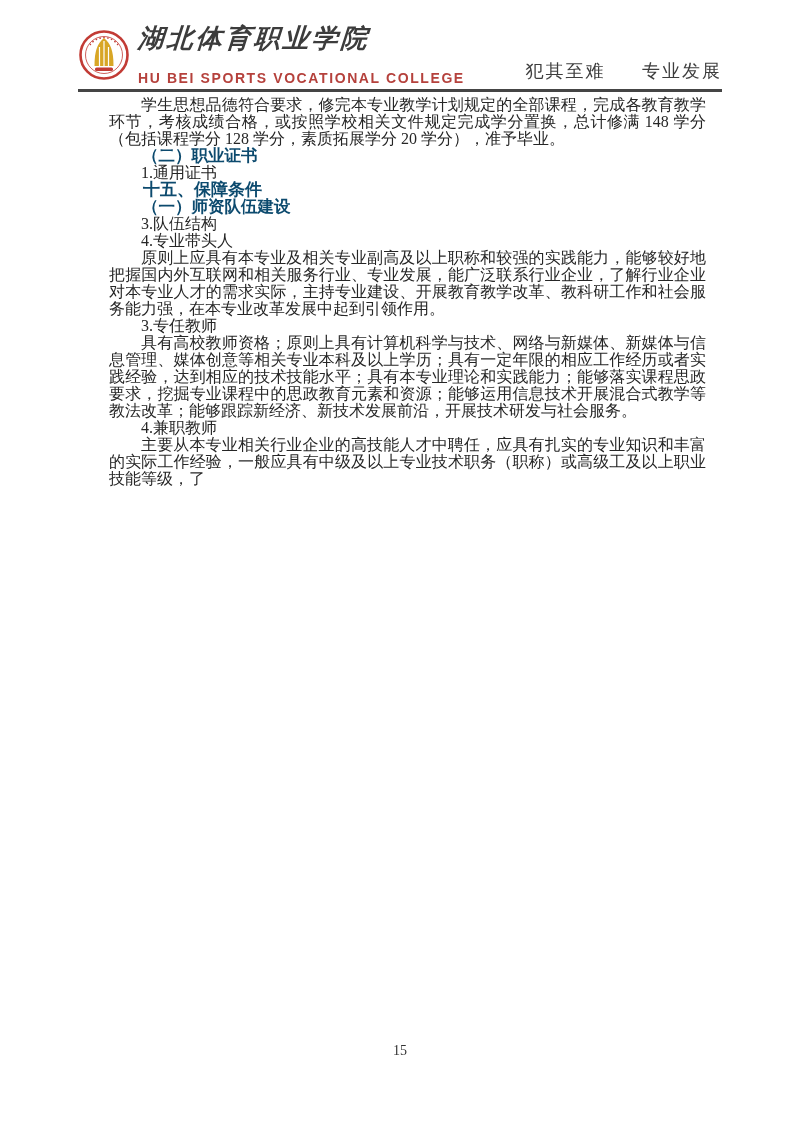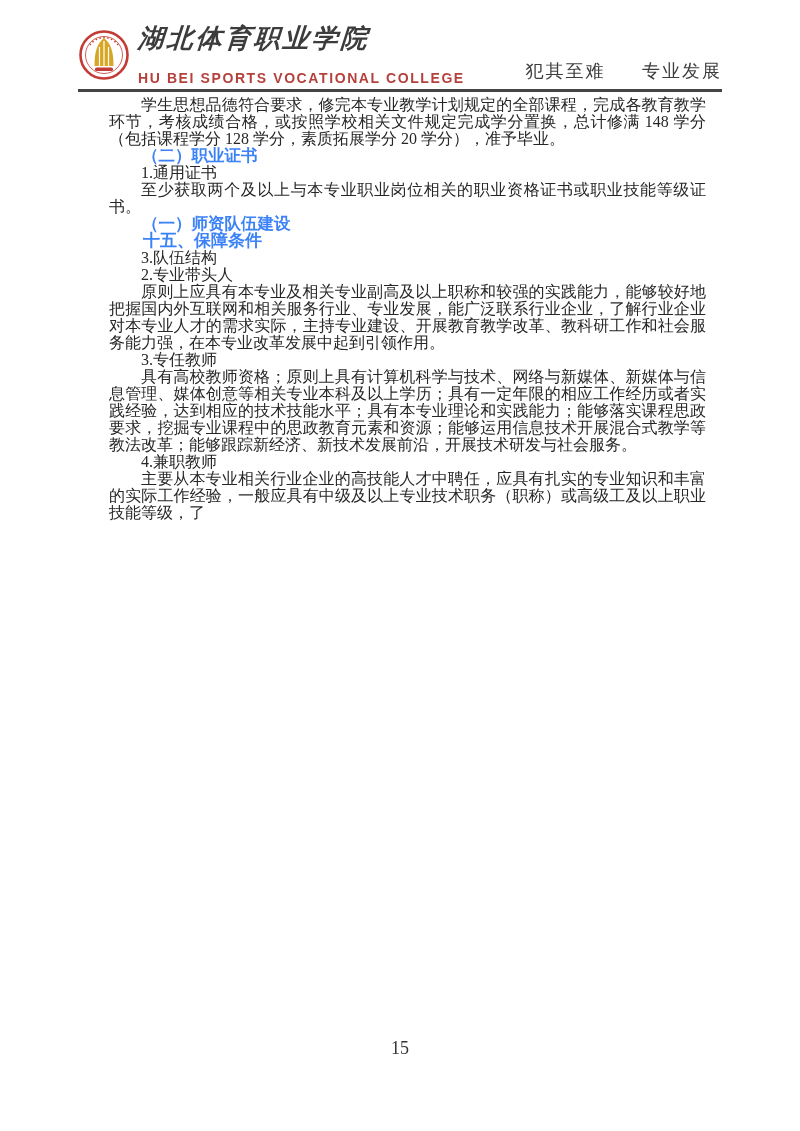--- a/index.html
+++ b/index.html
@@ -45,27 +45,27 @@
     position:absolute; top:96px; left:78px; right:94px;
     font-size:16px; line-height:17px;
     text-align:justify;
     margin-left:31px;
   }
   .doc-body p { margin:0; text-indent:2em; }
   .head-bold {
     font-weight:bold;
     font-family:Liberation Sans, sans-serif;
     font-size:16.5px;
-    color:#3b82f6;
+    color:#0c4a6e;
   }
   .head-bold.lv1 { font-size:17px; }
   
   .page-number {
     position:absolute; bottom:72px; left:0; right:0;
-    text-align:center; font-size:18px; color:#333;
+    text-align:center; font-size:14px; color:#333;
   }
 </style>
 </head>
 <body>
 
 <div class="page">
 
   <div class="doc-header">
     <div class="brand">
       <svg class="emblem" viewBox="0 0 52 52">
@@ -84,25 +84,24 @@
     <div class="motto">
       <span>犯其至难</span>
       <span>专业发展</span>
     </div>
   </div>
 
   <div class="doc-body">
     <p>学生思想品德符合要求，修完本专业教学计划规定的全部课程，完成各教育教学环节，考核成绩合格，或按照学校相关文件规定完成学分置换，总计修满 148 学分（包括课程学分 128 学分，素质拓展学分 20 学分），准予毕业。</p>
     <p class="head-bold">（二）职业证书</p>
     <p>1.通用证书</p>
-    <p>至少获取两个及以上与本专业职业岗位相关的职业资格证书或职业技能等级证书。</p>
+    <p class="head-bold lv1">十五、保障条件</p>
     <p class="head-bold">（一）师资队伍建设</p>
-    <p class="head-bold lv1">十五、保障条件</p>
     <p>3.队伍结构</p>
-    <p>2.专业带头人</p>
+    <p>4.专业带头人</p>
     <p>原则上应具有本专业及相关专业副高及以上职称和较强的实践能力，能够较好地把握国内外互联网和相关服务行业、专业发展，能广泛联系行业企业，了解行业企业对本专业人才的需求实际，主持专业建设、开展教育教学改革、教科研工作和社会服务能力强，在本专业改革发展中起到引领作用。</p>
     <p>3.专任教师</p>
     <p>具有高校教师资格；原则上具有计算机科学与技术、网络与新媒体、新媒体与信息管理、媒体创意等相关专业本科及以上学历；具有一定年限的相应工作经历或者实践经验，达到相应的技术技能水平；具有本专业理论和实践能力；能够落实课程思政要求，挖掘专业课程中的思政教育元素和资源；能够运用信息技术开展混合式教学等教法改革；能够跟踪新经济、新技术发展前沿，开展技术研发与社会服务。</p>
     <p>4.兼职教师</p>
     <p>主要从本专业相关行业企业的高技能人才中聘任，应具有扎实的专业知识和丰富的实际工作经验，一般应具有中级及以上专业技术职务（职称）或高级工及以上职业技能等级，了</p>
   </div>
 
   <div class="page-number">15</div>
 
 </div>

